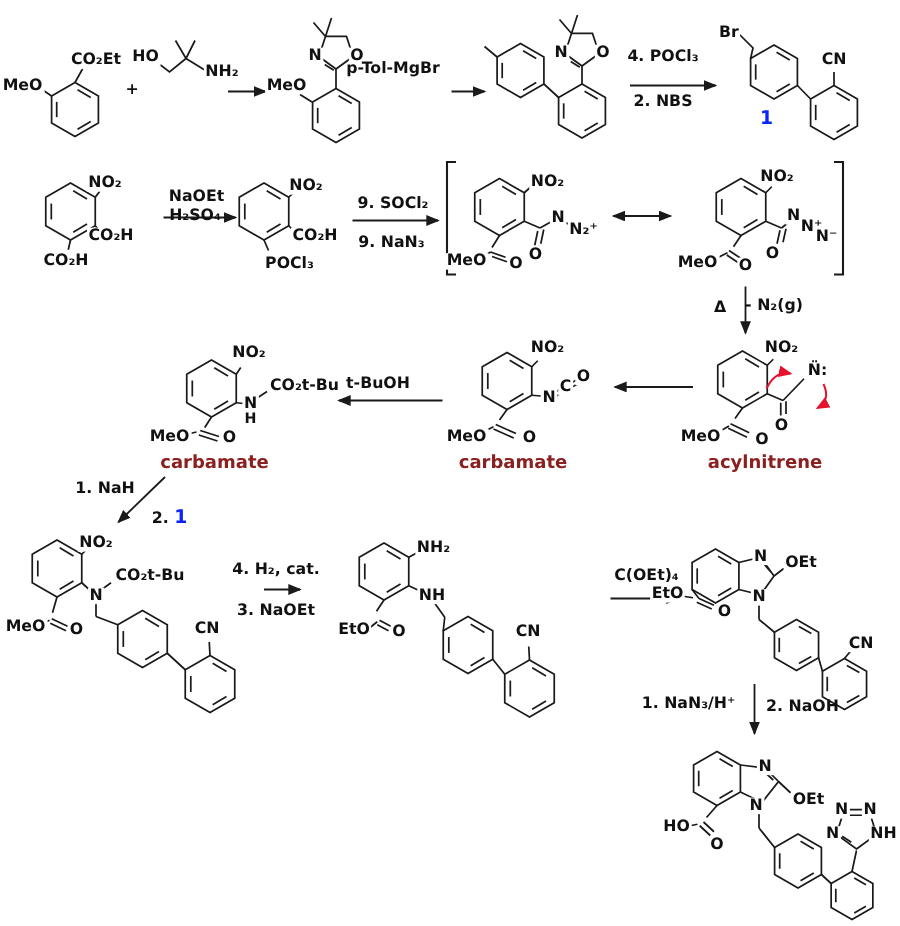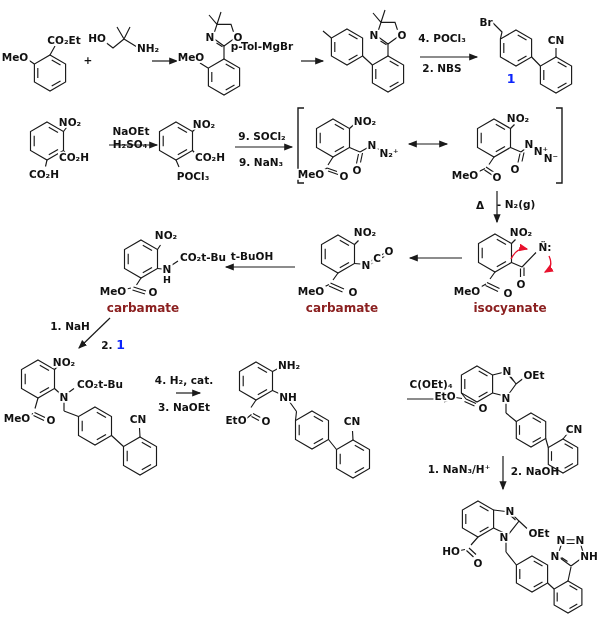--- a/index.html
+++ b/index.html
@@ -221,21 +221,21 @@
 <div class="al" style="left:465px;top:175px">MeO</div>
 <div class="al" style="left:497px;top:177px">O</div>
 <div class="al rg" style="left:480px;top:205px">Δ</div>
 <div class="al rg" style="left:516px;top:204px">- N₂(g)</div>
 
 <div class="al" style="left:521px;top:232px">NO₂</div>
 <div class="al" style="left:545px;top:247px">N̈:</div>
 <div class="al" style="left:521px;top:284px">O</div>
 <div class="al" style="left:467px;top:291px">MeO</div>
 <div class="al" style="left:508px;top:293px">O</div>
-<div class="al cap" style="left:510px;top:308px">isocyanate</div>
+<div class="al cap" style="left:510px;top:308px">acylnitrene</div>
 <div class="al" style="left:365px;top:232px">NO₂</div>
 <div class="al" style="left:366px;top:265px">N</div>
 <div class="al" style="left:377px;top:258px">C</div>
 <div class="al" style="left:389px;top:251px">O</div>
 <div class="al" style="left:311px;top:291px">MeO</div>
 <div class="al" style="left:353px;top:292px">O</div>
 <div class="al cap" style="left:342px;top:308px">carbamate</div>
 <div class="al rg" style="left:252px;top:256px">t-BuOH</div>
 <div class="al" style="left:166px;top:235px">NO₂</div>
 <div class="al" style="left:167px;top:269px">N</div>

